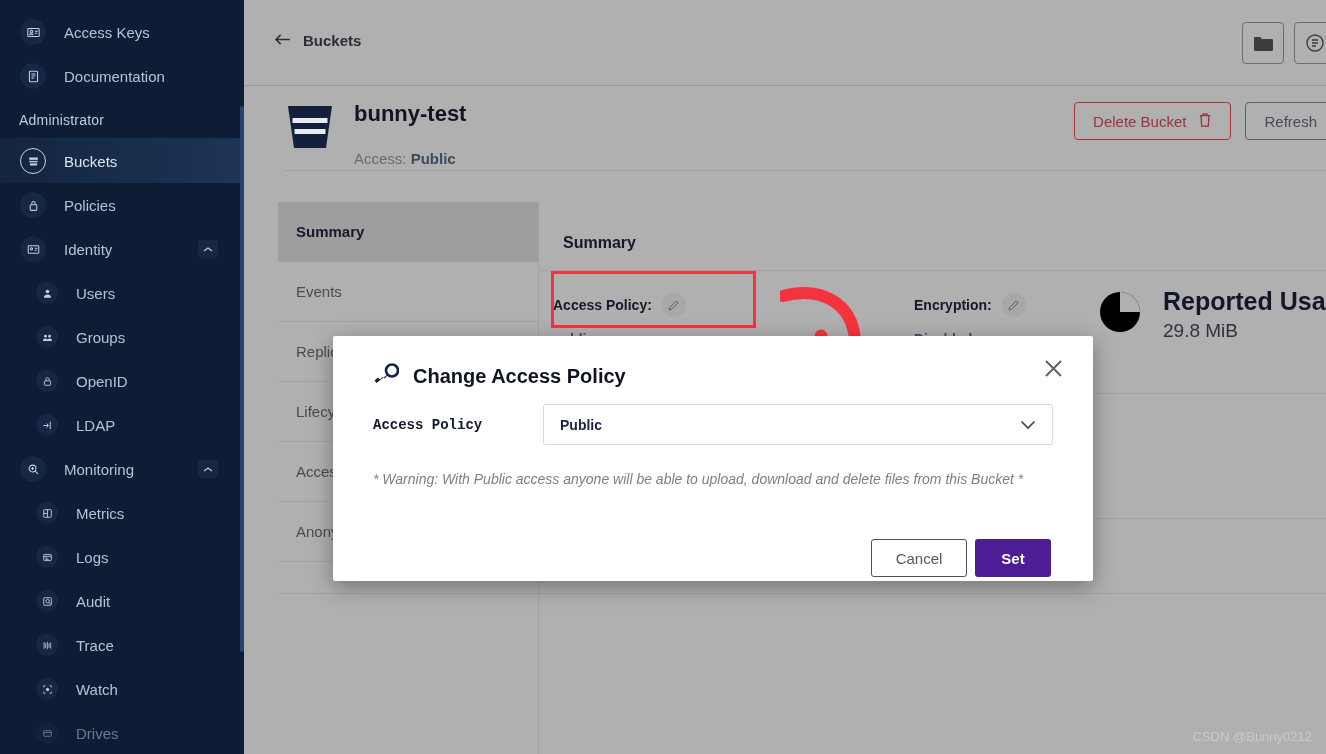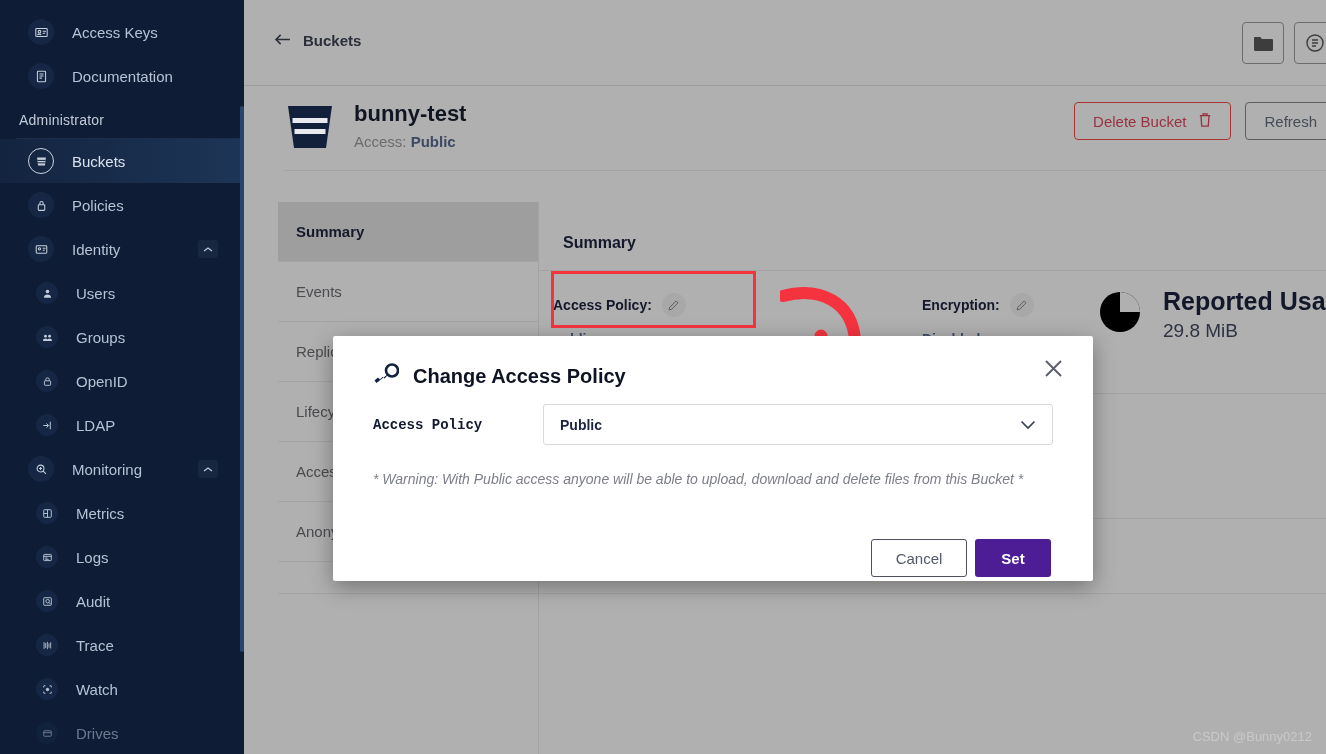--- a/index.html
+++ b/index.html
@@ -12,21 +12,21 @@
   #root { position: relative; width: 1326px; height: 754px; }
 
   
   #sidebar {
     position: absolute; left: 0; top: 0; width: 244px; height: 754px;
     background: #0e1c35;
     overflow: hidden;
   }
   .sb-item {
     display: flex; align-items: center;
-    height: 44px; padding-left: 28px; gap: 18px;
+    height: 44px; padding-left: 20px; gap: 18px;
     color: #b6c2d4; font-size: 15px;
     position: relative;
   }
   .sb-item.sub { padding-left: 36px; }
   .sb-item.active {
     background: linear-gradient(90deg,#13243f 0%, #1d3557 100%);
   }
   .sb-icon {
     width: 26px; height: 26px; border-radius: 50%;
     background: #152744;
@@ -80,21 +80,21 @@
     background: #b0b0b0; display: flex; align-items: center; justify-content: center;
     color: #3d3d3d;
   }
 
   
   #bucket-header { position: relative; height: 86px; }
   #bucket-title-wrap {
     position: absolute; left: 40px; top: 16px; display: flex; gap: 18px; align-items: flex-start;
   }
   #bucket-name { font-size: 22px; font-weight: bold; color: #111522; line-height: 1.1; }
-  #bucket-access { font-size: 15px; color: #6b6b6f; margin-top: 7px; }
+  #bucket-access { font-size: 15px; color: #6b6b6f; margin-top: 24px; }
   #bucket-access b { color: #3d4a63; }
   #header-actions {
     position: absolute; right: -10px; top: 16px; display: flex; gap: 14px;
   }
   .btn-outline-danger {
     height: 38px; padding: 0 18px; border: 1px solid #a33; border-radius: 4px;
     color: #9a3140; background: transparent; font-size: 15px;
     display: flex; align-items: center; gap: 12px;
   }
   .btn-outline {
@@ -468,21 +468,21 @@
               <span>Access Policy:</span>
               <span class="edit-pencil">
                 <svg width="13" height="13" viewBox="0 0 16 16" fill="none" stroke="#5a5a5a" stroke-width="1.2">
                   <path d="M11.3 2.4l2.3 2.3-8 8-3 .7.7-3z"></path>
                 </svg>
               </span>
             </div>
             <div class="sum-value">public</div>
           </div>
 
-          <div class="sum-cell" style="left:375px; top:22px;margin-left:8px;">
+          <div class="sum-cell" style="left:375px; top:22px;">
             <div class="sum-label">
               <span>Encryption:</span>
               <span class="edit-pencil">
                 <svg width="13" height="13" viewBox="0 0 16 16" fill="none" stroke="#5a5a5a" stroke-width="1.2">
                   <path d="M11.3 2.4l2.3 2.3-8 8-3 .7.7-3z"></path>
                 </svg>
               </span>
             </div>
             <div class="sum-value">Disabled</div>
           </div>

